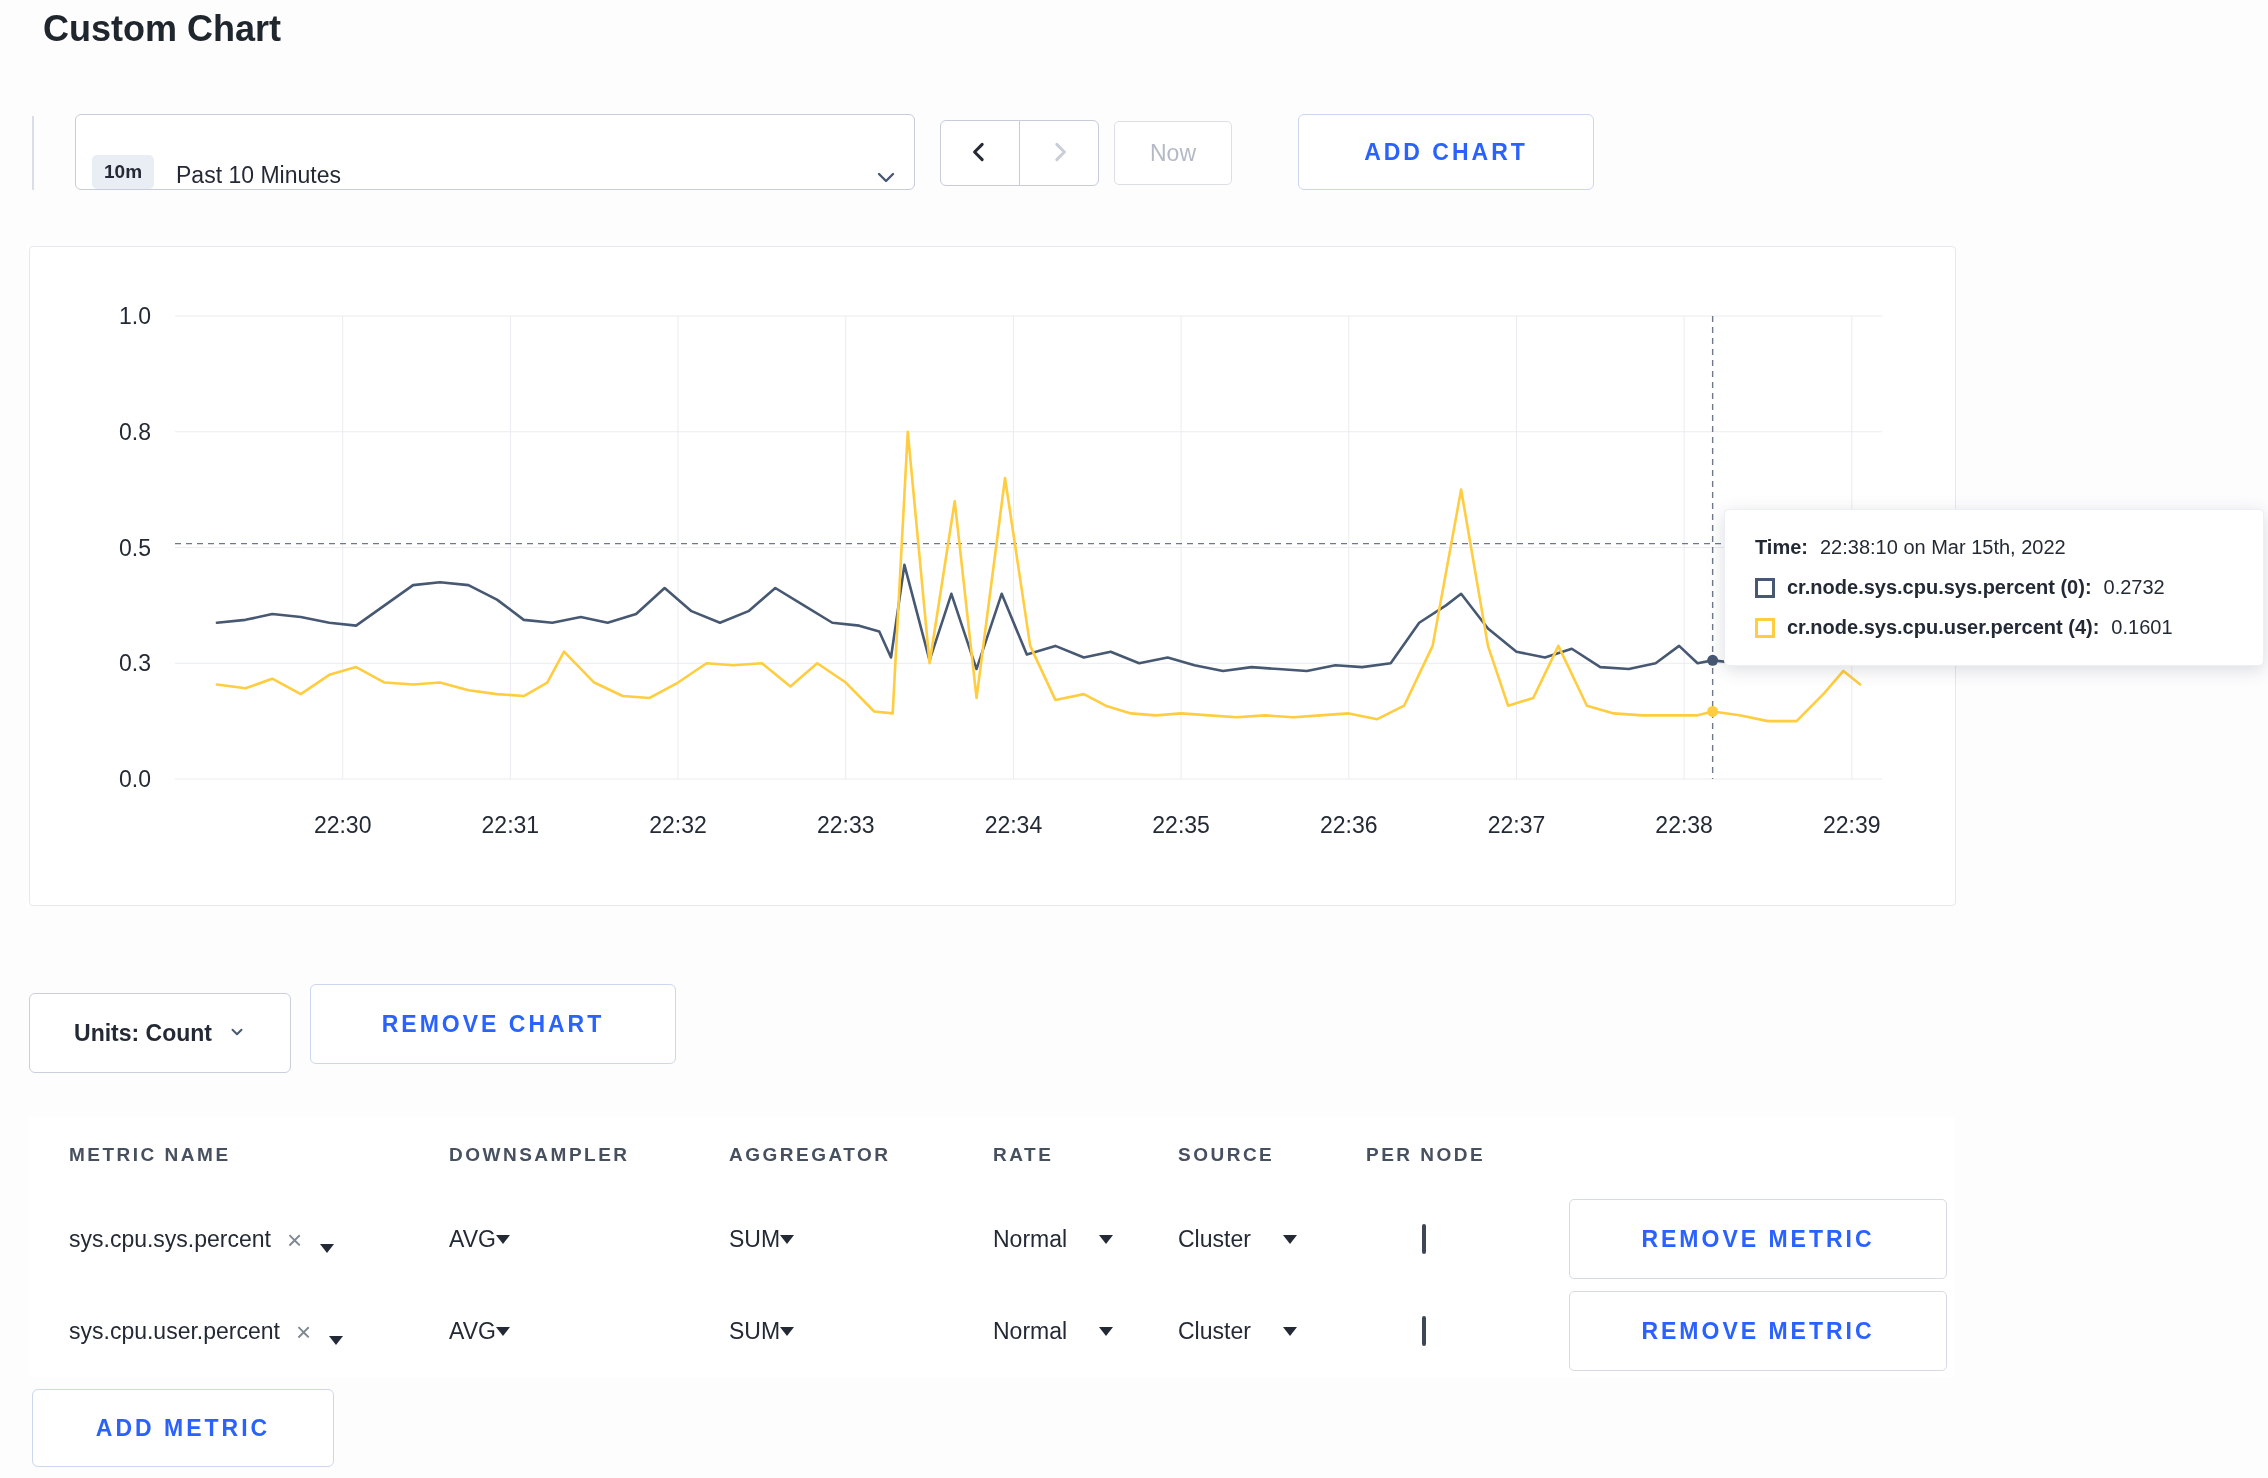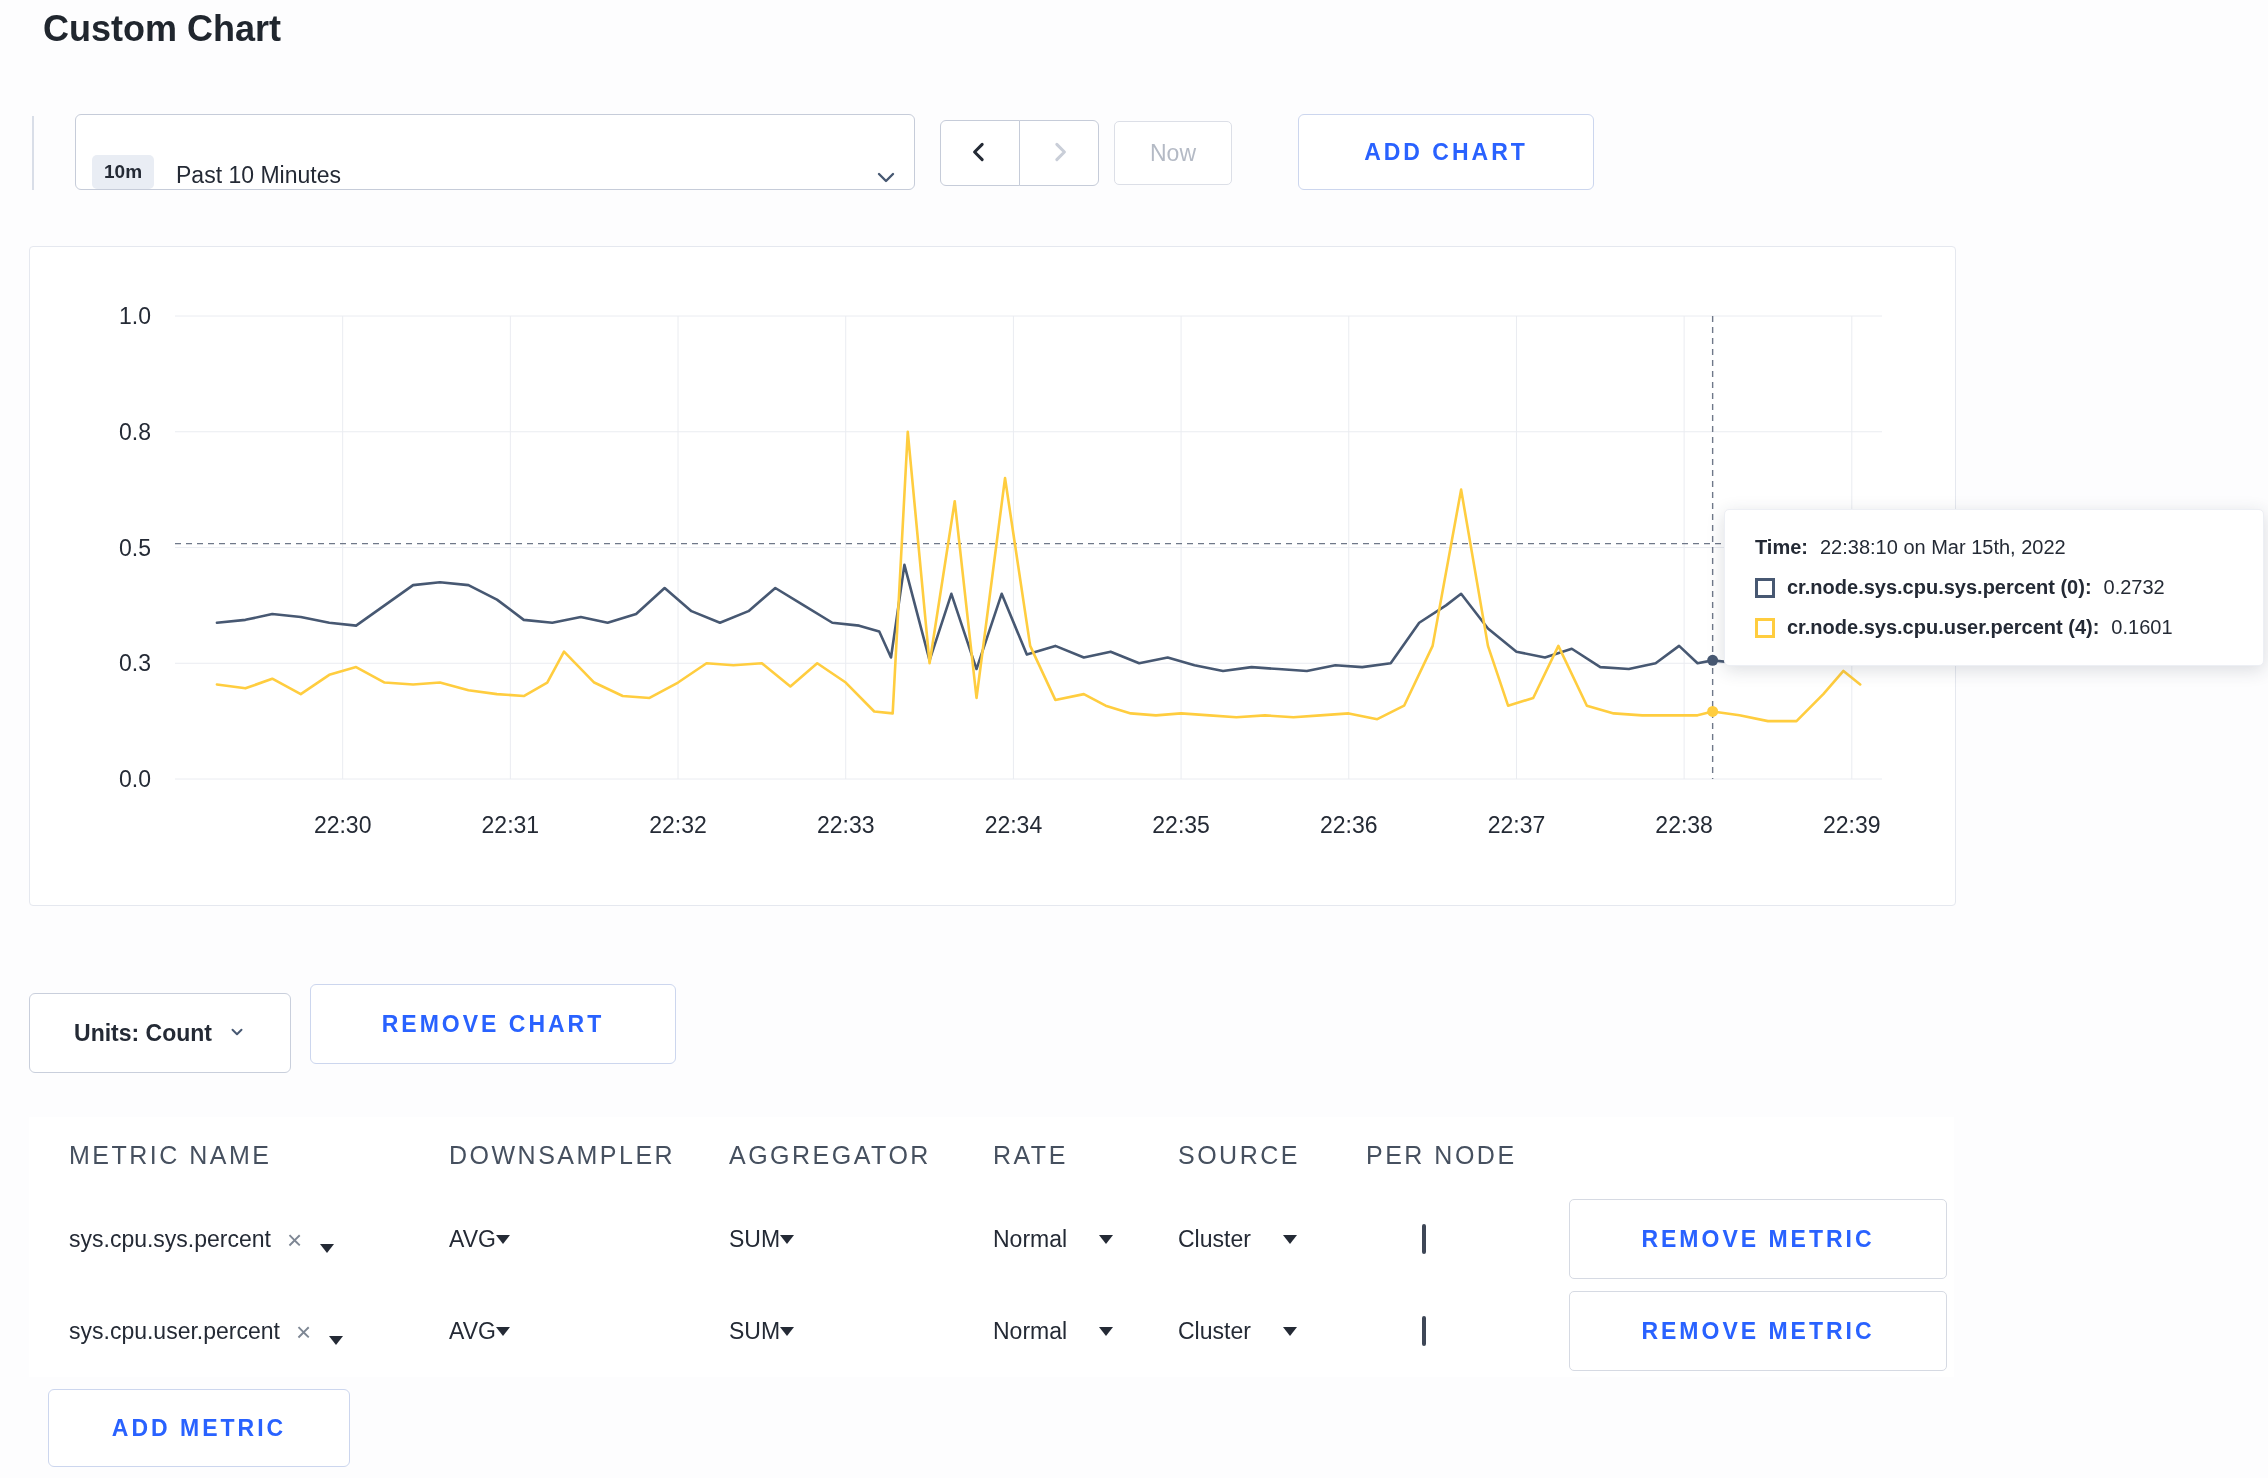--- a/index.html
+++ b/index.html
@@ -49,36 +49,36 @@
   .units-btn{position:absolute;left:29px;top:984px;width:262px;height:80px;background:#fff;
        border:1px solid #c9cfdc;border-radius:6px;display:flex;align-items:center;justify-content:center;
        gap:16px;font-size:23px;font-weight:700;color:#242a35;font-family:inherit;cursor:pointer;margin-top:9px;}
   .remove-chart-btn{position:absolute;left:310px;top:984px;width:366px;height:80px;}
 
   
   .metrics-table{position:absolute;left:29px;top:1117px;width:1925px;background:#fff;}
   .mt-row{display:grid;grid-template-columns:380px 280px 264px 185px 188px 203px auto;
        padding-left:40px;align-items:center;}
   .mt-header{height:76px;}
-  .mt-header .cell{font-size:25px;letter-spacing:2.5px;color:#46505f;font-weight:400;}
+  .mt-header .cell{font-size:19px;letter-spacing:2.5px;color:#46505f;font-weight:700;}
   .mt-body{height:92px;font-size:23px;}
   .metric-cell{display:flex;align-items:flex-end;}
   .metric-x{margin-left:16px;color:#7e8794;font-size:26px;line-height:1;cursor:pointer;}
   .caret{width:0;height:0;border-left:7px solid transparent;border-right:7px solid transparent;
        border-top:9px solid #242a35;display:inline-block;margin-left:18px;cursor:pointer;}
   .select-like{display:flex;align-items:center;justify-content:flex-start;cursor:pointer;}
   .select-like .caret{margin-left:0;}
   .sel-downsampler{width:200px;}
   .sel-aggregator{width:180px;}
   .inline-select{display:flex;align-items:center;gap:14px;cursor:pointer;}
   .checkbox{width:26px;height:26px;border:2px solid #3e4757;border-radius:4px;margin-left:56px;
        background:#fff;cursor:pointer;box-sizing:border-box;}
   .remove-metric-btn{width:378px;height:80px;border:1px solid #d6dae3;border-radius:5px;color:#2962ff;
        font-size:23px;letter-spacing:3px;font-weight:600;background:#fff;font-family:inherit;cursor:pointer;}
-  .add-metric-btn{position:absolute;left:48px;top:1389px;width:302px;height:78px;}
+  .add-metric-btn{position:absolute;left:32px;top:1389px;width:302px;height:78px;}
 </style>
 </head>
 <body>
 
 <div id="app">
 
   <div class="page-title">Custom Chart</div>
 
   <div class="toolbar">
     <div class="tb-divider"></div>

